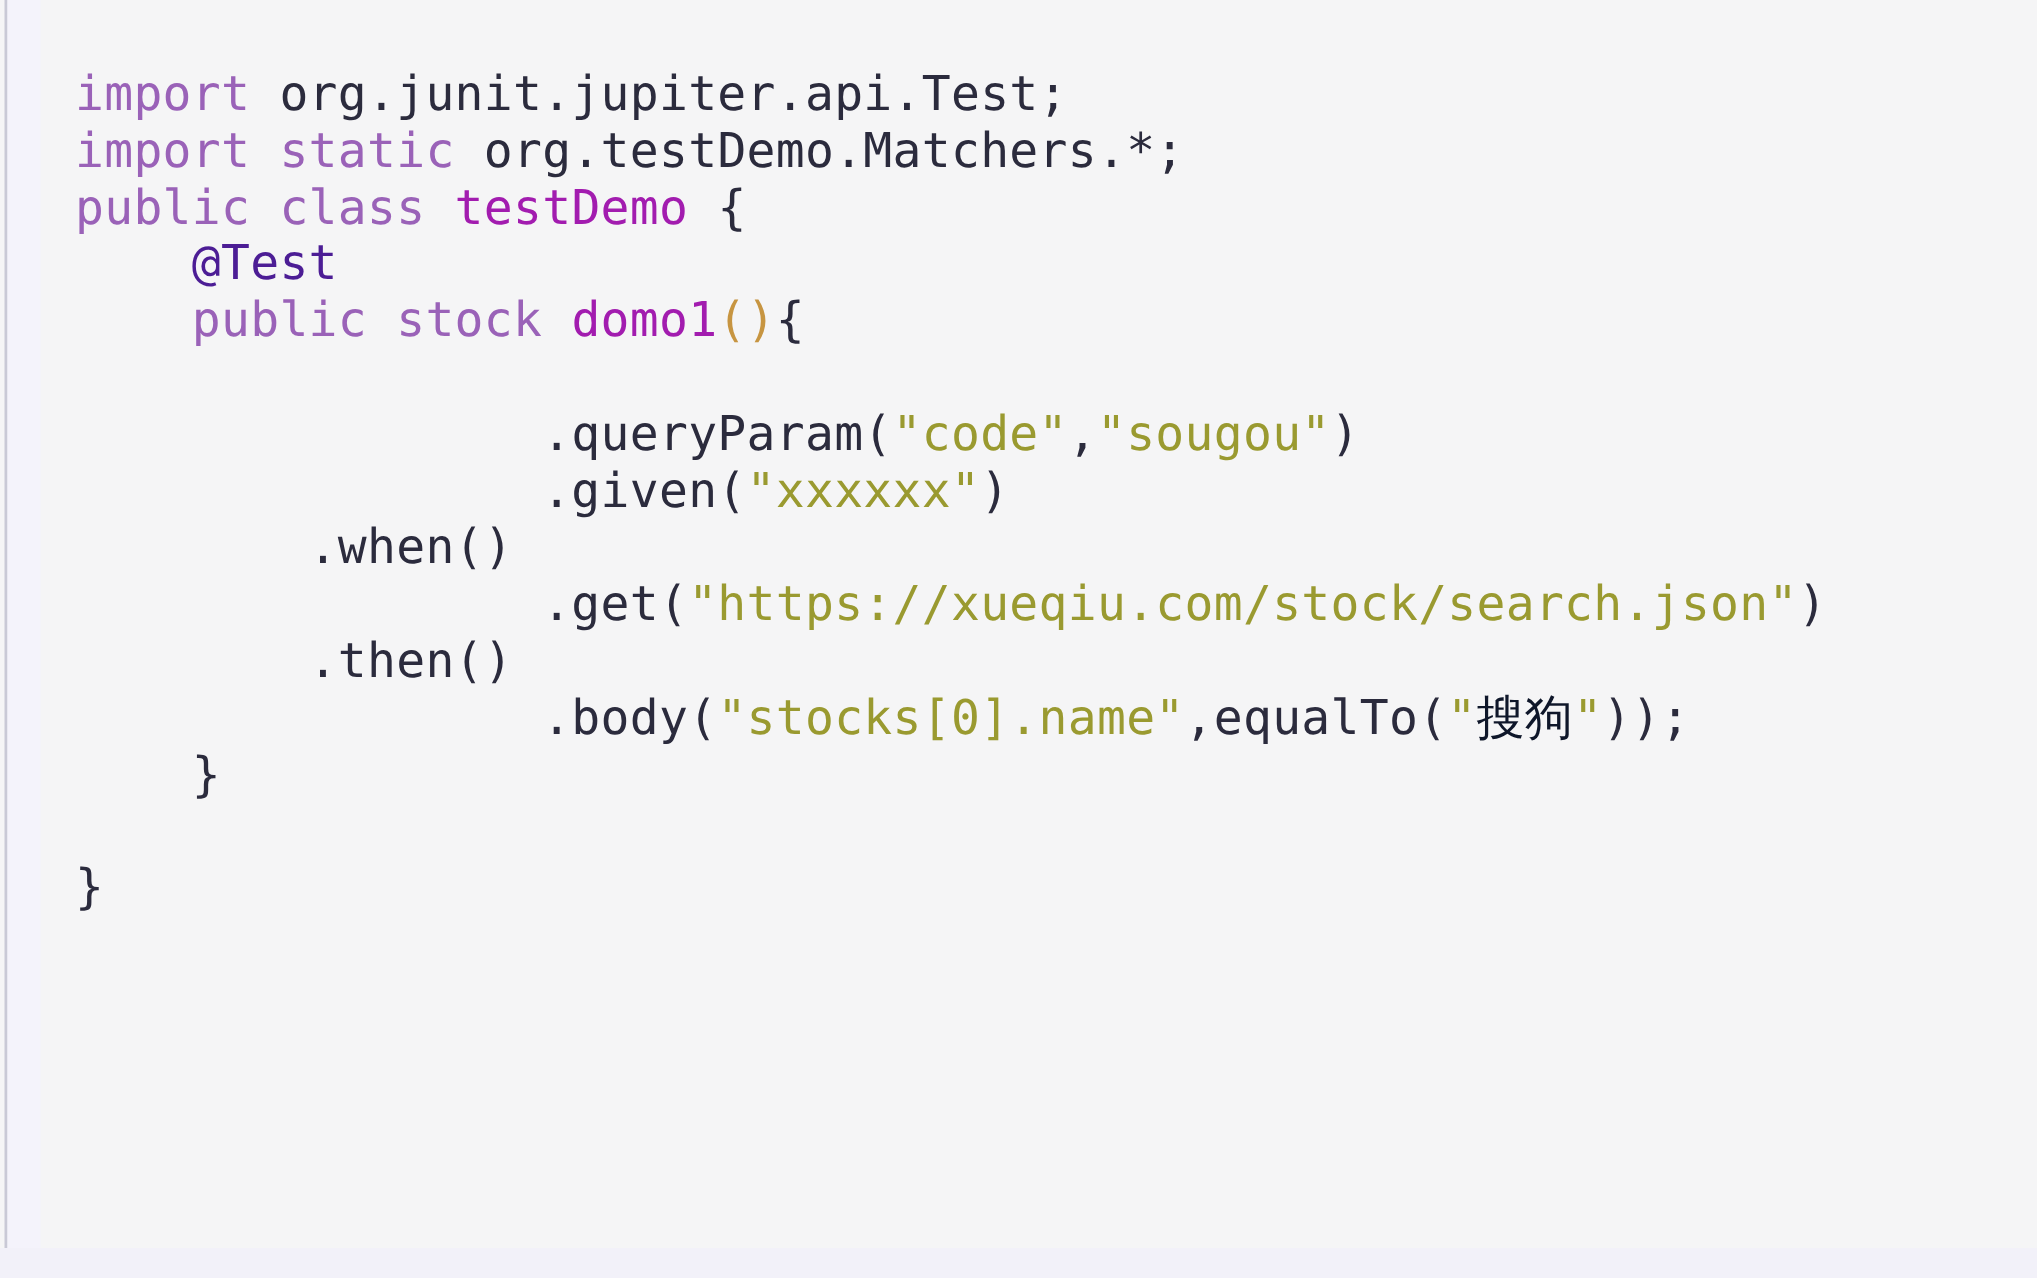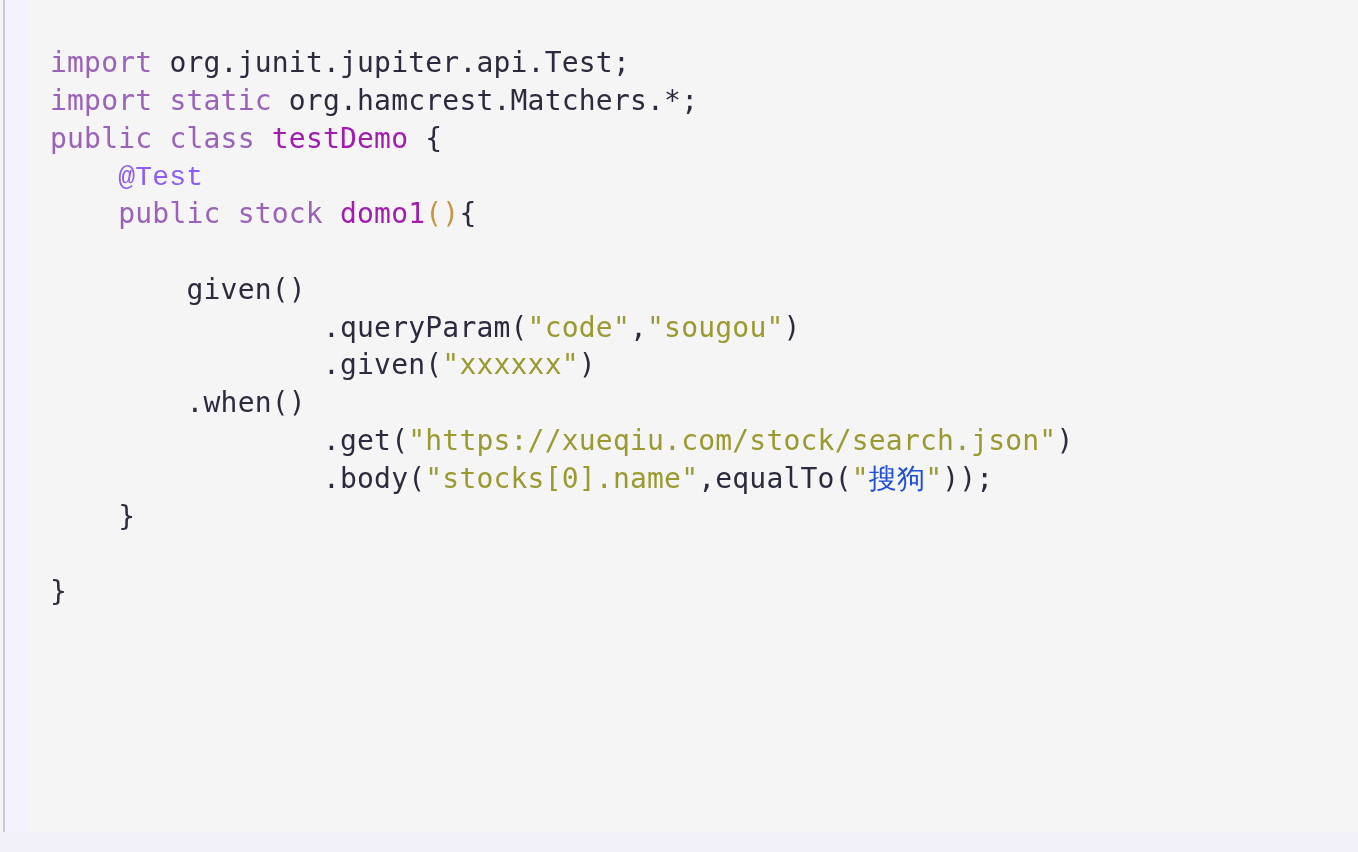--- a/index.html
+++ b/index.html
@@ -46,57 +46,57 @@
     position: absolute;
     left: 0;
     top: 0;
     width: 1358px;
     padding: 44px 0 0 0;
     box-sizing: border-box;
   }
   .code-line {
     height: 37.8px;
     line-height: 37.8px;
-    font-size: 28px;
+    font-size: 32px;
     white-space: pre;
     padding-left: 50px;
     color: #2b2b3d;
     letter-spacing: 0.2px;
   }
   .code-line.blank {
     color: transparent;
   }
   .tok-keyword   { color: #9a62b8; }
   .tok-type      { color: #a21caf; }
-  .tok-annot     { color: #8b5cf6; font-family: Liberation Mono, monospace; }
+  .tok-annot     { color: #4c1d95; }
   .tok-string    { color: #9a9a30; }
   .tok-punct     { color: #c79541; }
   .tok-plain     { color: #2b2b3d; }
-  .tok-cjk       { color: #1d4ed8; font-family: Liberation Serif, serif; }
+  .tok-cjk       { color: #0f172a; font-family: Liberation Serif, serif; }
 </style>
 </head>
 <body>
 
 <div id="screenshot">
 
   <div id="left-rule"></div>
   <div id="left-strip"></div>
 
   <div id="code-block">
       <div class="code-line"><span class="tok-keyword">import</span><span class="tok-plain"> org.junit.jupiter.api.Test;</span></div>
-      <div class="code-line"><span class="tok-keyword">import static</span><span class="tok-plain"> org.hamcrest.Matchers.*;</span></div>
+      <div class="code-line"><span class="tok-keyword">import static</span><span class="tok-plain"> org.testDemo.Matchers.*;</span></div>
       <div class="code-line"><span class="tok-keyword">public class</span><span class="tok-plain"> </span><span class="tok-type">testDemo</span><span class="tok-plain"> {</span></div>
       <div class="code-line"><span class="tok-plain">    </span><span class="tok-annot">@Test</span></div>
       <div class="code-line"><span class="tok-plain">    </span><span class="tok-keyword">public stock</span><span class="tok-plain"> </span><span class="tok-type">domo1</span><span class="tok-punct">()</span><span class="tok-plain">{</span></div>
       <div class="code-line blank">&nbsp;</div>
-      <div class="code-line"><span class="tok-plain">        given()</span></div>
       <div class="code-line"><span class="tok-plain">                .queryParam(</span><span class="tok-string">"code"</span><span class="tok-plain">,</span><span class="tok-string">"sougou"</span><span class="tok-plain">)</span></div>
       <div class="code-line"><span class="tok-plain">                .given(</span><span class="tok-string">"xxxxxx"</span><span class="tok-plain">)</span></div>
       <div class="code-line"><span class="tok-plain">        .when()</span></div>
       <div class="code-line"><span class="tok-plain">                .get(</span><span class="tok-string">"https://xueqiu.com/stock/search.json"</span><span class="tok-plain">)</span></div>
+      <div class="code-line"><span class="tok-plain">        .then()</span></div>
       <div class="code-line"><span class="tok-plain">                .body(</span><span class="tok-string">"stocks[0].name"</span><span class="tok-plain">,equalTo(</span><span class="tok-string">"</span><span class="tok-cjk">搜狗</span><span class="tok-string">"</span><span class="tok-plain">));</span></div>
       <div class="code-line"><span class="tok-plain">    }</span></div>
       <div class="code-line blank">&nbsp;</div>
       <div class="code-line"><span class="tok-plain">}</span></div>
     </div>
 
   <div id="bottom-band"></div>
 
 </div>
 

